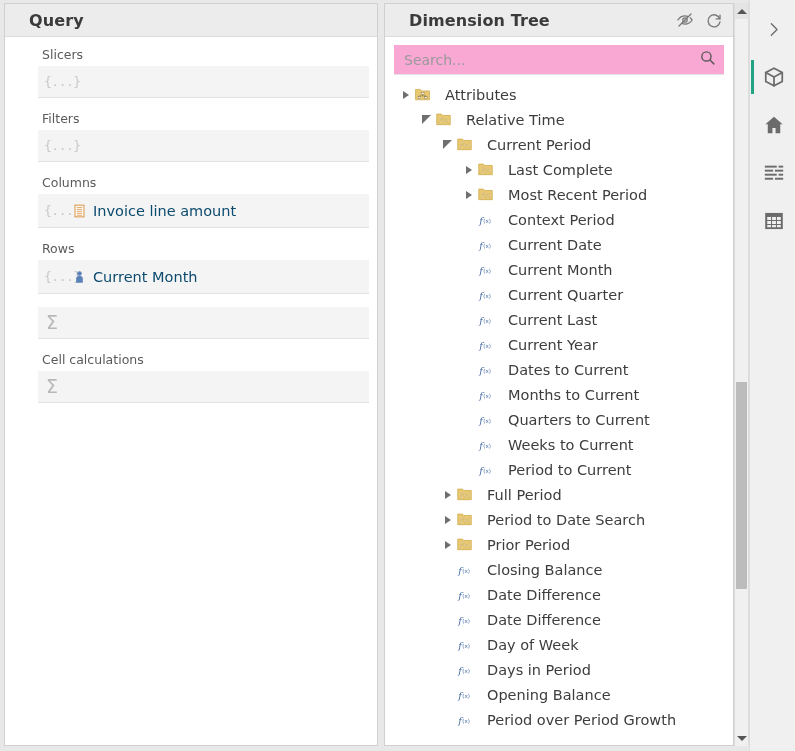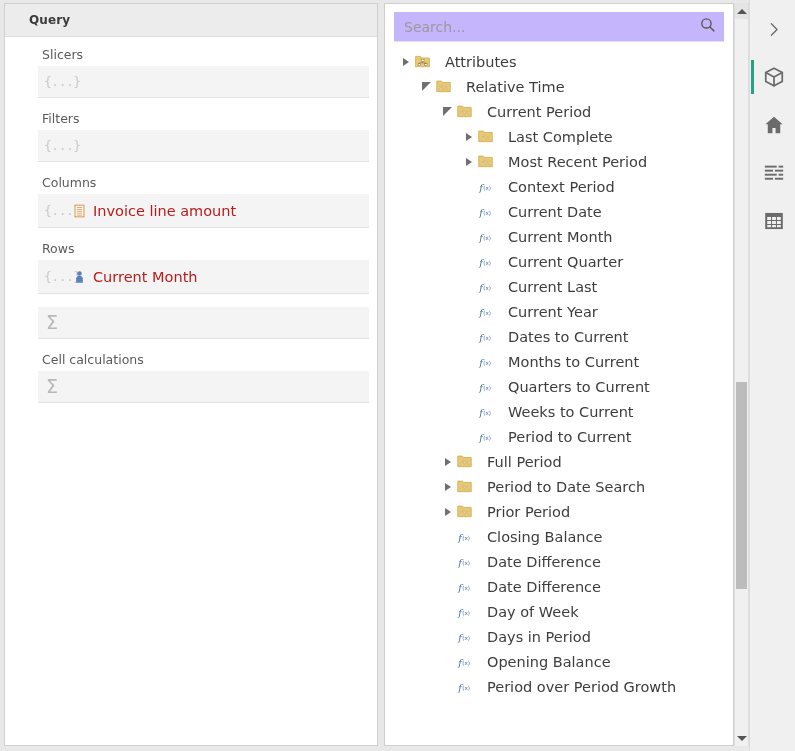--- a/index.html
+++ b/index.html
@@ -19,21 +19,21 @@
     overflow: hidden;
   }
   .panel-header {
     height: 33px; min-height: 33px;
     background: #ececec;
     border-bottom: 1px solid #dcdcdc;
     display: flex; align-items: center;
     padding: 0 10px 0 24px;
   }
   .panel-title {
-    font-size: 12px; color: #3b3b3b; font-weight: 600;
+    font-size: 16px; color: #3b3b3b; font-weight: 600;
     letter-spacing: .1px;
   }
   .header-actions { margin-left: auto; display: flex; align-items: center; gap: 11px; }
   .hdr-icon { width: 18px; height: 18px; color: #777; display: block; cursor: pointer; }
 
   
   .query-panel { width: 374px; min-width: 374px; margin: 3px 0 5px 4px; height: 743px; }
   .query-body { padding: 10px 8px 0 8px; flex: 1; overflow: hidden; }
   .q-section { margin-bottom: 13px; margin-left: 25px; }
   .q-label {
@@ -50,32 +50,32 @@
   .q-slot.tall { min-height: 34px; }
   .braces {
     color: #c9c9c9; font-size: 13px; letter-spacing: -0.5px;
     font-family: "DejaVu Sans Mono", "Liberation Mono", monospace;
     width: 22px; flex: none;
   }
   .sigma {
     color: #b8b8b8; font-size: 19px; line-height: 1;
     font-family: "DejaVu Sans", sans-serif; padding-left: 2px;
   }
-  .q-item-text { font-size: 14.5px; color: #b91c1c; }
+  .q-item-text { font-size: 14.5px; color: #0c4a6e; }
 
   
   .ico-measure { width: 13px; height: 16px; flex: none; display: block; }
   
   .ico-member { width: 13px; height: 16px; flex: none; display: block; }
 
   
   .tree-panel { width: 350px; min-width: 350px; margin: 3px 0 5px 6px; height: 743px; }
   .search-wrap { padding: 8px 9px 6px 9px; }
   .search-box {
-    background: #c4b5fd;
+    background: #f9a8d4;
     border: none; border-bottom: 1px solid #e3e3e3;
     height: 30px; display: flex; align-items: center;
     padding: 0 8px 0 10px;
   }
   .search-input {
     border: none; outline: none; background: transparent;
     flex: 1; font-size: 14px; color: #555;
     font-family: "DejaVu Sans", "Liberation Sans", sans-serif;
   }
   .search-input::placeholder { color: #9a9a9a; }
@@ -205,20 +205,39 @@
         <div class="q-section">
           <span class="q-label">Cell calculations</span>
           <div class="q-slot">
             <span class="sigma">Σ</span>
           </div>
         </div>
       </div>
   </div>
 
   <div class="panel tree-panel">
+    <div class="panel-header">
+      <span class="panel-title">Dimension Tree</span>
+      <div class="header-actions">
+        <span title="hide">
+          <svg class="hdr-icon" viewBox="0 0 24 24" fill="none" stroke="currentColor" stroke-width="1.7" stroke-linecap="round">
+            <path d="M2.5 12S6 6.5 12 6.5c1.3 0 2.5.26 3.5.68"></path>
+            <path d="M19 9.1c1.5 1.4 2.5 2.9 2.5 2.9S18 17.5 12 17.5c-1.6 0-3-.39-4.2-.95"></path>
+            <circle cx="12" cy="12" r="2.9"></circle>
+            <line x1="4" y1="20" x2="20" y2="4"></line>
+          </svg>
+        </span>
+        <span title="refresh">
+          <svg class="hdr-icon" viewBox="0 0 24 24" fill="none" stroke="currentColor" stroke-width="1.8" stroke-linecap="round">
+            <path d="M20 5.5v5h-5"></path>
+            <path d="M19.6 10.2A8 8 0 1 0 20 14.6"></path>
+          </svg>
+        </span>
+      </div>
+    </div>
 
     <div class="search-wrap">
       <div class="search-box">
         <input class="search-input" type="text" placeholder="Search..." value="" style="">
         <span>
           <svg class="search-icon" viewBox="0 0 24 24" fill="none" stroke="currentColor" stroke-width="2" stroke-linecap="round">
             <circle cx="10.5" cy="10.5" r="6.5"></circle>
               <line x1="15.4" y1="15.4" x2="21" y2="21"></line>
           </svg>
         </span>

